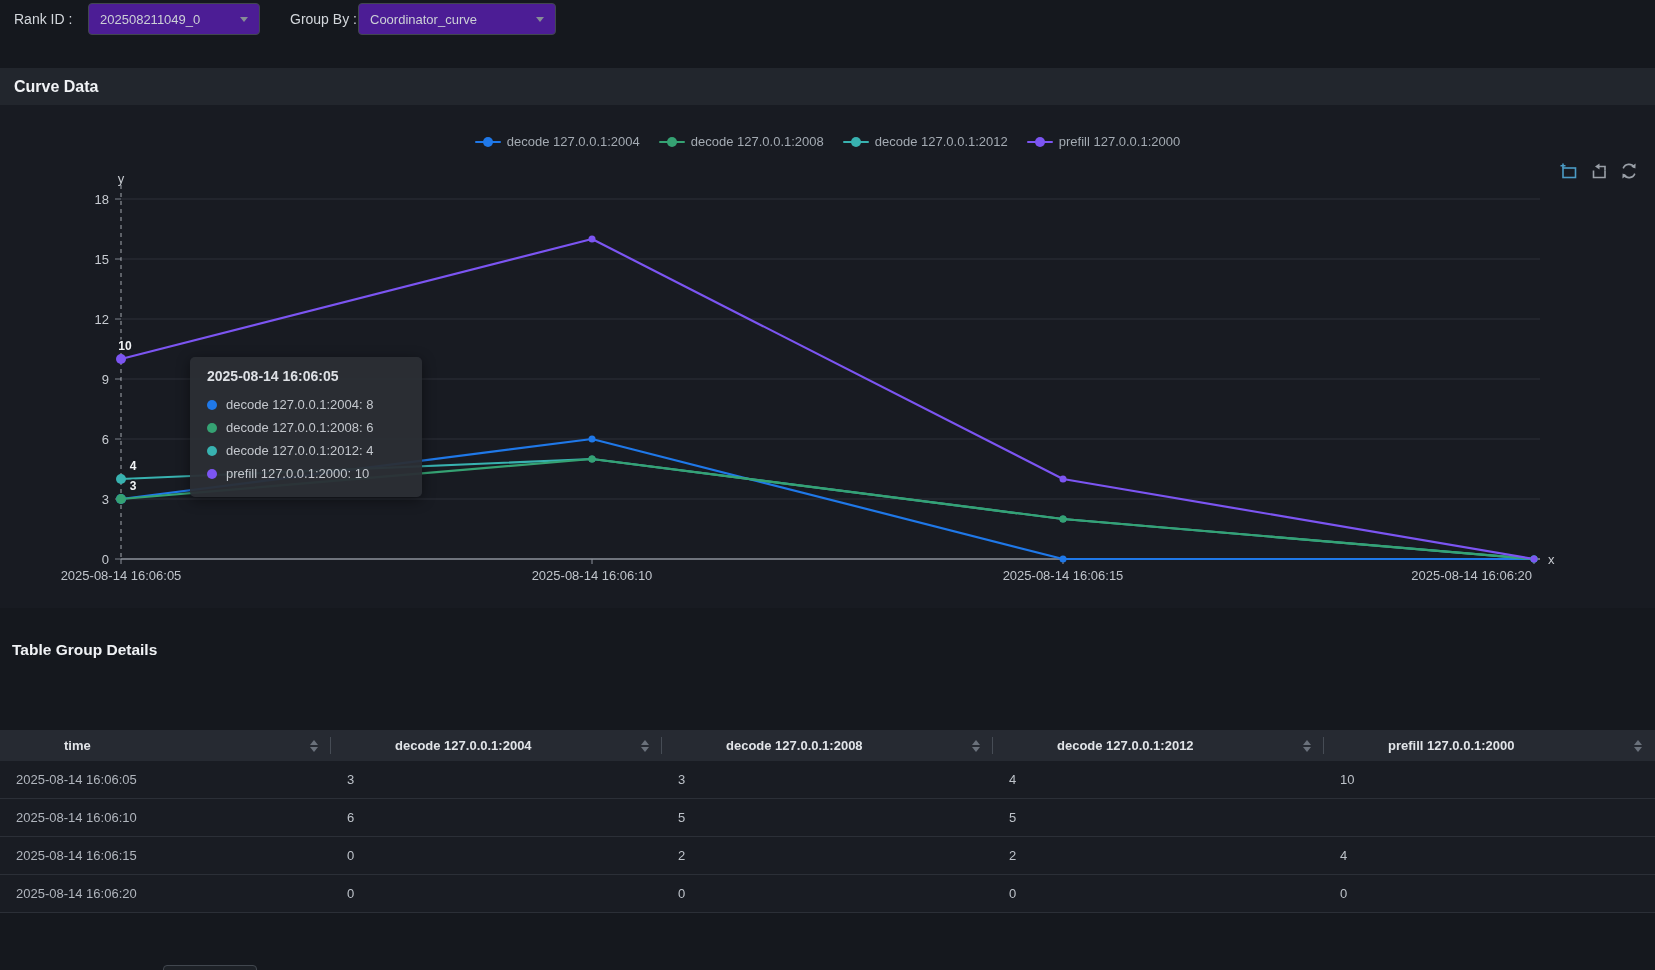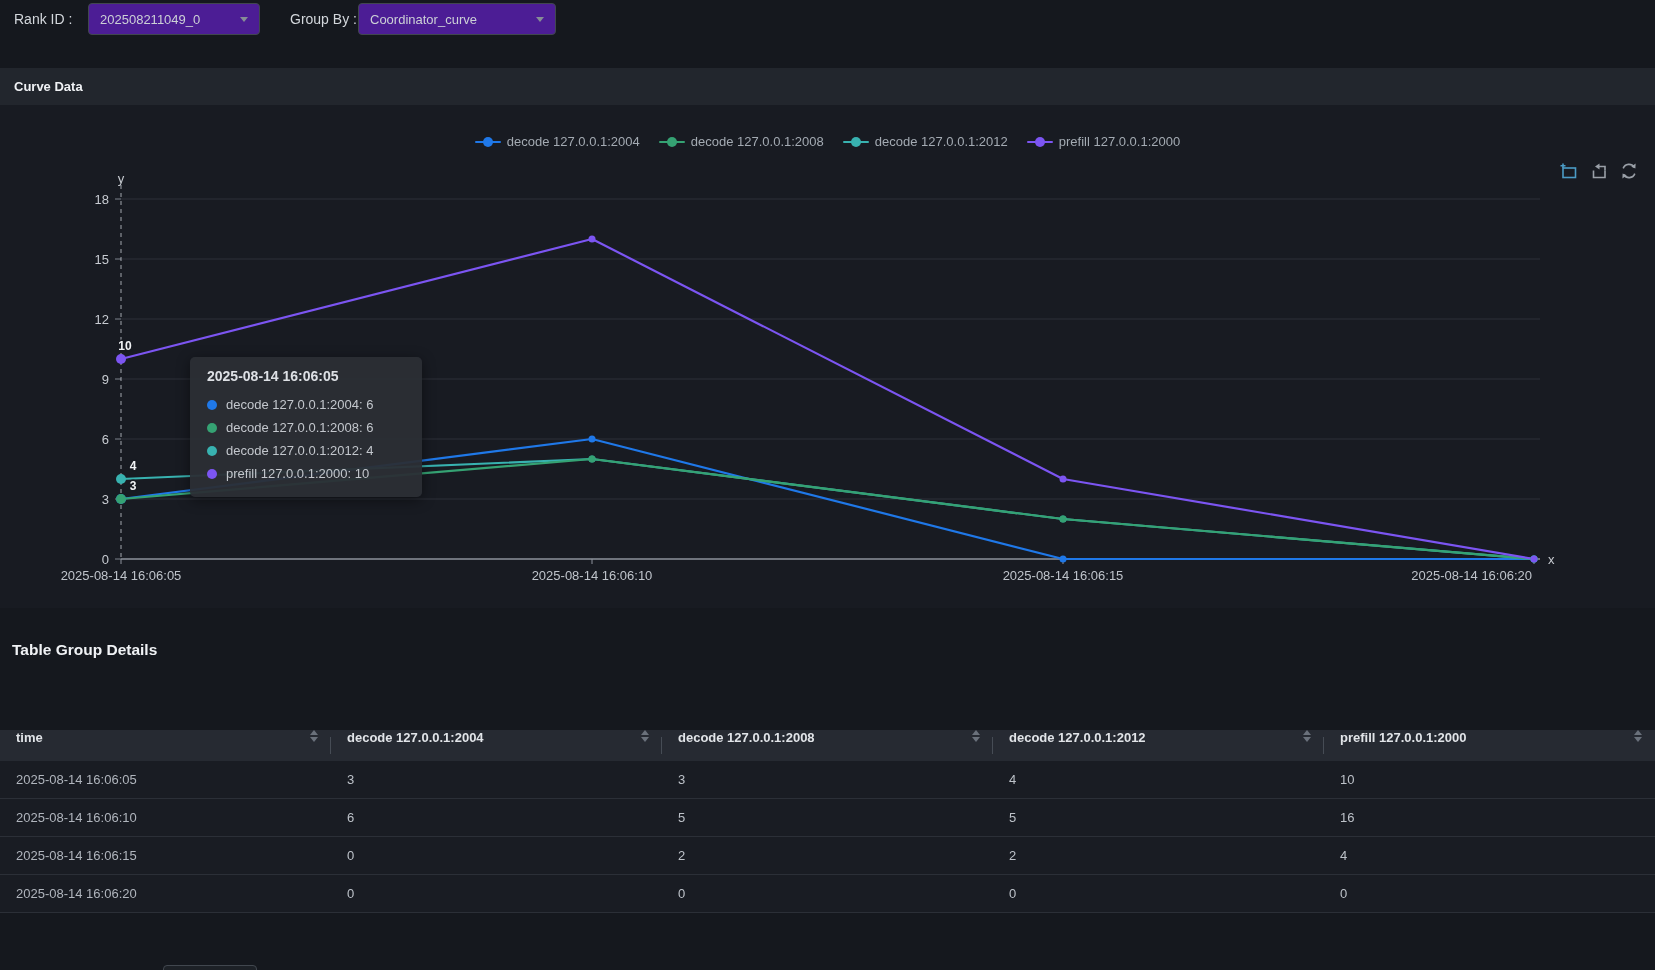--- a/index.html
+++ b/index.html
@@ -8,21 +8,21 @@
   
   .topbar{position:absolute;top:0;left:0;width:100%;height:68px;}
   .flabel{position:absolute;top:11px;font-size:14px;color:#d3d7dc;}
   .select{position:absolute;top:3px;height:32px;box-sizing:border-box;display:flex;align-items:center;
           justify-content:space-between;padding:0 11px;background:#4c1d95;border:1px solid #41474f;
           border-radius:4px;font-size:13px;color:#ccd0d6;cursor:pointer;}
   .caret{width:0;height:0;border-left:4.5px solid transparent;border-right:4.5px solid transparent;
          border-top:5.5px solid #868d96;margin-left:10px;}
   
   .section-bar{position:absolute;top:68px;left:0;width:100%;height:37px;background:#22262d;
-               line-height:37px;padding-left:14px;box-sizing:border-box;font-size:13px;font-weight:700;color:#f0f2f5;}
+               line-height:37px;padding-left:14px;box-sizing:border-box;font-size:16px;font-weight:700;color:#f0f2f5;}
   .table-title{position:absolute;top:641px;left:12px;font-size:15.5px;font-weight:700;color:#f0f2f5;}
   
   .chart-panel{position:absolute;top:105px;left:0;width:1655px;height:503px;background:#181b22;}
   .legend{position:absolute;top:29px;left:0;right:0;display:flex;justify-content:center;gap:19px;}
   .legend-item{display:flex;align-items:center;gap:6px;cursor:pointer;}
   .lg-marker{position:relative;width:26px;height:13px;}
   .lg-line{position:absolute;left:0;top:5.5px;width:26px;height:2.5px;border-radius:2px;}
   .lg-dot{position:absolute;left:8px;top:1.5px;width:10px;height:10px;border-radius:50%;}
   .legend-item span.lg-label{font-size:13px;color:#a3aab2;}
   .toolbox{position:absolute;top:56px;right:16px;display:flex;gap:10px;}
@@ -33,22 +33,22 @@
   #chart-svg .xlab{fill:#bfc4cb;font-size:13px;}
   #chart-svg .plabel{fill:#f1f3f5;font-size:12px;font-weight:700;paint-order:stroke;stroke:#181b22;stroke-width:3px;}
   .tooltip{position:absolute;left:190px;top:252px;width:232px;box-sizing:border-box;padding:11px 17px 12px;
            background:rgba(43,46,53,0.95);border-radius:5px;box-shadow:0 3px 14px rgba(0,0,0,0.45);z-index:5;}
   .tt-title{font-size:14px;font-weight:700;color:#dde0e5;margin-bottom:9px;}
   .tt-row{display:flex;align-items:center;gap:9px;height:23px;font-size:13px;color:#c3c7cd;}
   .tt-dot{width:10px;height:10px;border-radius:50%;flex:0 0 10px;}
   
   .dtable{position:absolute;top:730px;left:0;width:1655px;}
   .thead{display:grid;grid-template-columns:repeat(5,1fr);height:31px;background:#262a32;}
-  .th{position:relative;display:flex;align-items:flex-start;padding-left:16px;font-size:13px;font-weight:700;
-      color:#e1e4e8;cursor:pointer;}
+  .th{position:relative;display:flex;align-items:center;padding-left:16px;font-size:13px;font-weight:700;
+      color:#e1e4e8;cursor:pointer;margin-left:48px;}
   .th:not(:last-child)::after{content:"";position:absolute;right:0;top:7px;width:1px;height:17px;background:#464c55;}
   .sorter{position:absolute;right:13px;display:flex;flex-direction:column;align-items:center;gap:2px;}
   .caret-up{width:0;height:0;border-left:4px solid transparent;border-right:4px solid transparent;border-bottom:5px solid #6a717b;}
   .caret-down{width:0;height:0;border-left:4px solid transparent;border-right:4px solid transparent;border-top:5px solid #6a717b;}
   .trow{display:grid;grid-template-columns:repeat(5,1fr);height:37px;background:#191c23;border-bottom:1px solid #2b2f37;}
   .td{display:flex;align-items:center;padding-left:16px;font-size:13px;color:#bdc2c9;}
   .td.time{color:#b0b5bd;}
   
   .pagination{position:absolute;top:919px;left:12px;height:32px;display:flex;align-items:center;gap:2px;margin-top:44px;}
   .total{font-size:13px;color:#c2c6cc;margin-right:4px;}
@@ -181,21 +181,21 @@
         <path d="M16.6 2.4 L16.4 7.4 L12.2 5.8 Z" fill="#9aa0a8"></path>
         <path d="M15.8 12.6 A6.2 6.2 0 0 1 4.8 13.8" fill="none" stroke="#9aa0a8" stroke-width="1.6"></path>
         <path d="M3.4 17.6 L3.6 12.6 L7.8 14.2 Z" fill="#9aa0a8"></path>
       </svg>
     </div>
     <div class="tooltip">
       <div class="tt-title">2025-08-14 16:06:05</div>
       <div id="tt-rows">
           <div class="tt-row">
             <span class="tt-dot" style="background:#1f78e8"></span>
-            <span>decode 127.0.0.1:2004: 6</span>
+            <span>decode 127.0.0.1:2004: 8</span>
           </div>
           <div class="tt-row">
             <span class="tt-dot" style="background:#35a273"></span>
             <span>decode 127.0.0.1:2008: 6</span>
           </div>
           <div class="tt-row">
             <span class="tt-dot" style="background:#38b2b0"></span>
             <span>decode 127.0.0.1:2012: 4</span>
           </div>
           <div class="tt-row">
@@ -252,21 +252,20 @@
           <div class="td">3</div>
           <div class="td">3</div>
           <div class="td">4</div>
           <div class="td">10</div>
         </div>
         <div class="trow">
           <div class="td time">2025-08-14 16:06:10</div>
           <div class="td">6</div>
           <div class="td">5</div>
           <div class="td">5</div>
-          <div class="td">16</div>
         </div>
         <div class="trow">
           <div class="td time">2025-08-14 16:06:15</div>
           <div class="td">0</div>
           <div class="td">2</div>
           <div class="td">2</div>
           <div class="td">4</div>
         </div>
         <div class="trow">
           <div class="td time">2025-08-14 16:06:20</div>

